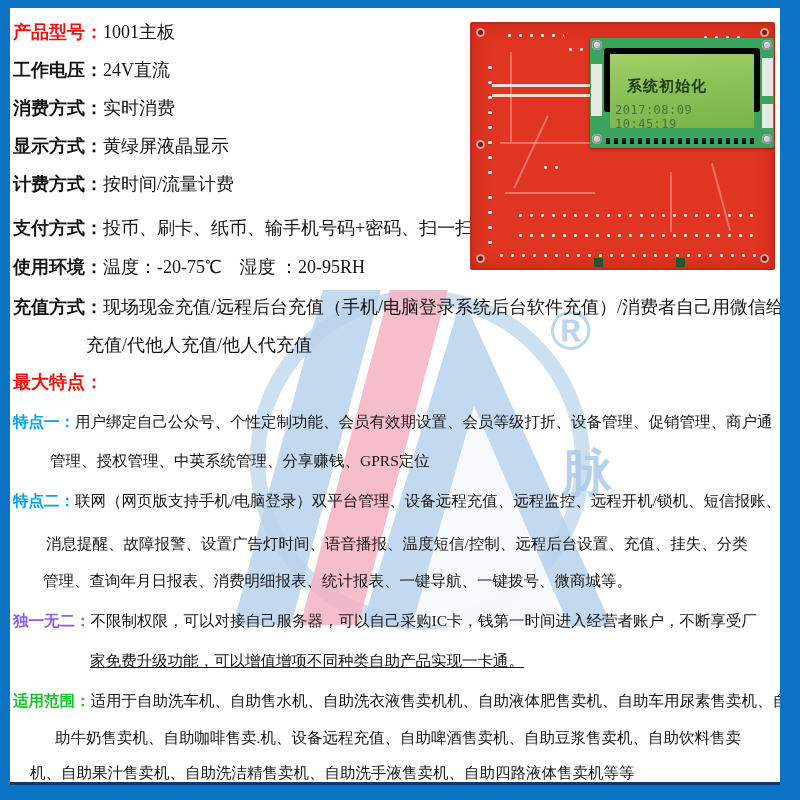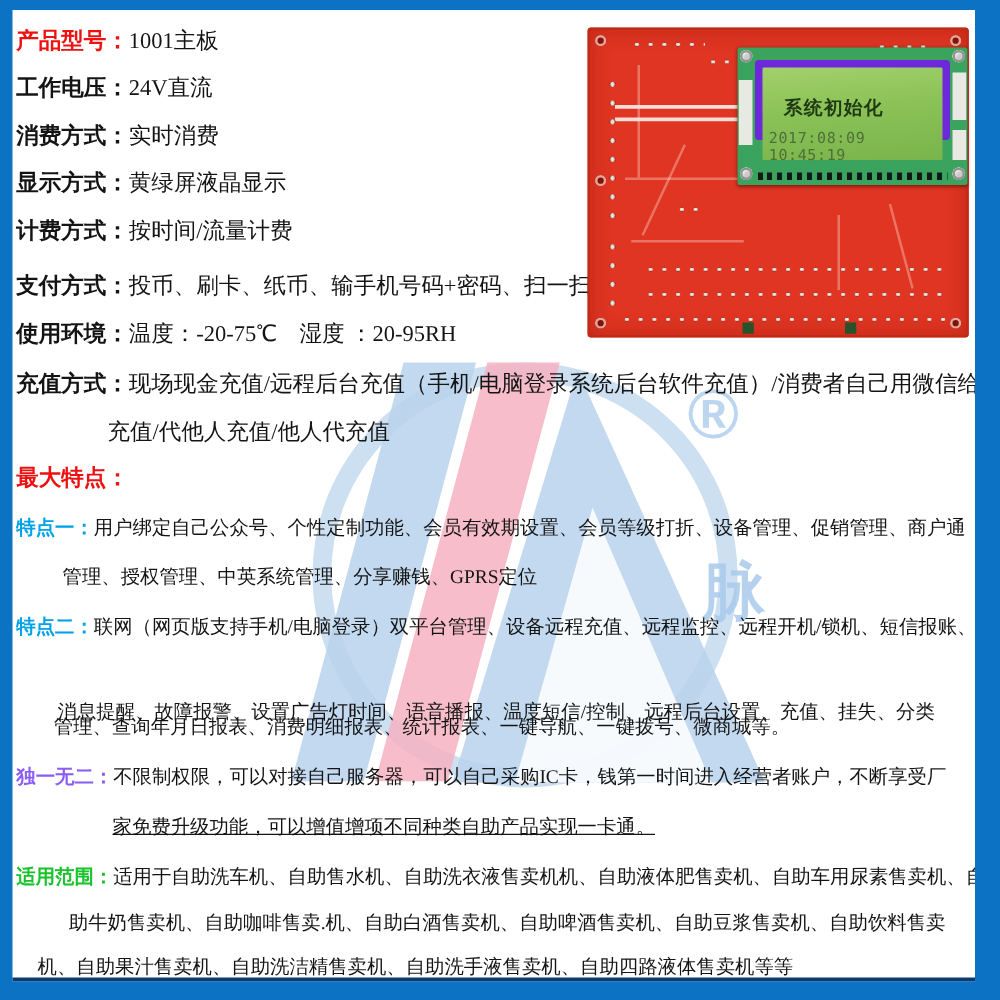--- a/index.html
+++ b/index.html
@@ -48,21 +48,21 @@
       background-size:8px 15px; background-repeat:repeat-y; }
   .gsq { position:absolute; width:9px; height:9px; background:#27522a; }
 
   
   .lcd-board { position:absolute; left:120px; top:16px; width:184px; height:110px;
                background:#3aa35d; border-radius:2px; box-shadow:0 1px 3px rgba(60,0,0,.5); }
   .screw { position:absolute; width:10px; height:10px; border-radius:50%;
            background:#c9cccb; box-shadow:inset 0 0 0 2px #8f9492, inset 2px 2px 2px #fff; }
   .sidepad { position:absolute; background:#e9e9e4; }
   .bezel { position:absolute; left:14px; top:10px; width:156px; height:64px;
-           background:#6d28d9; border-radius:3px; }
+           background:#000000; border-radius:3px; }
   .screen { position:absolute; left:6px; top:6px; width:144px; height:74px; border-radius:1px;
             background:linear-gradient(175deg,#a4cf6b 0%, #8ac257 45%, #79b44c 100%); }
   .lcd-t1 { position:absolute; left:17px; top:23px; font-size:15px; font-weight:bold;
             color:#1f3a12; letter-spacing:1px; }
   .lcd-t2 { position:absolute; left:5px; top:49px; font-size:12px; color:#4e7038;
             font-family:"DejaVu Sans Mono", monospace; letter-spacing:.5px; }
   .pinrow { position:absolute; left:16px; top:100px; width:152px; height:6px;
             background:repeating-linear-gradient(90deg,#15181a 0 4px, transparent 4px 8px); }
 </style>
 </head>
@@ -108,32 +108,32 @@
     <div class="line spec lbl" style="left: 3px; top: 362px; color: rgb(238, 17, 17);">最大特点：</div>
 
     <div class="line para" style="left:3px; top:404px;">
       <span class="lbl" style="color: rgb(0, 162, 232);">特点一：</span><span>用户绑定自己公众号、个性定制功能、会员有效期设置、会员等级打折、设备管理、促销管理、商户通</span>
     </div>
     <div class="line para" style="left:40px; top:443px;">管理、授权管理、中英系统管理、分享赚钱、GPRS定位</div>
 
     <div class="line para" style="left:3px; top:483px;">
       <span class="lbl" style="color: rgb(0, 162, 232);">特点二：</span><span>联网（网页版支持手机/电脑登录）双平台管理、设备远程充值、远程监控、远程开机/锁机、短信报账、</span>
     </div>
-    <div class="line para" style="left:36px; top:551px;">消息提醒、故障报警、设置广告灯时间、语音播报、温度短信/控制、远程后台设置、充值、挂失、分类</div>
+    <div class="line para" style="left:36px; top:526px;">消息提醒、故障报警、设置广告灯时间、语音播报、温度短信/控制、远程后台设置、充值、挂失、分类</div>
     <div class="line para" style="left:33px; top:563px;">管理、查询年月日报表、消费明细报表、统计报表、一键导航、一键拨号、微商城等。</div>
 
     <div class="line para" style="left:3px; top:603px;">
       <span class="lbl" style="color: #8b5cf6;">独一无二：</span><span>不限制权限，可以对接自己服务器，可以自己采购IC卡，钱第一时间进入经营者账户，不断享受厂</span>
     </div>
     <div class="line para" style="left:80px; top:643px;text-decoration:underline;">家免费升级功能，可以增值增项不同种类自助产品实现一卡通。</div>
 
     <div class="line para" style="left:3px; top:683px;">
       <span class="lbl" style="color: rgb(25, 195, 43);">适用范围：</span><span>适用于自助洗车机、自助售水机、自助洗衣液售卖机机、自助液体肥售卖机、自助车用尿素售卖机、自</span>
     </div>
-    <div class="line para" style="left:45px; top:720px;">助牛奶售卖机、自助咖啡售卖.机、自助白酒售卖机、自助啤酒售卖机、自助豆浆售卖机、自助饮料售卖</div>
+    <div class="line para" style="left:45px; top:720px;">助牛奶售卖机、自助咖啡售卖.机、设备远程充值、自助啤酒售卖机、自助豆浆售卖机、自助饮料售卖</div>
     <div class="line para" style="left:20px; top:755px;">机、自助果汁售卖机、自助洗洁精售卖机、自助洗手液售卖机、自助四路液体售卖机等等</div>
 
     <div class="pcb" style="background: rgb(223, 53, 34);">
       <div class="hole" style="left:6px; top:6px;"></div>
       <div class="hole" style="left:290px; top:6px;"></div>
       <div class="hole" style="left:6px; top:232px;"></div>
       <div class="hole" style="left:290px; top:232px;"></div>
       <div class="hole" style="left:6px; top:118px;"></div>
 
       <div class="trace bright" style="left:22px; top:62px; width:100px; height:3px;"></div>

